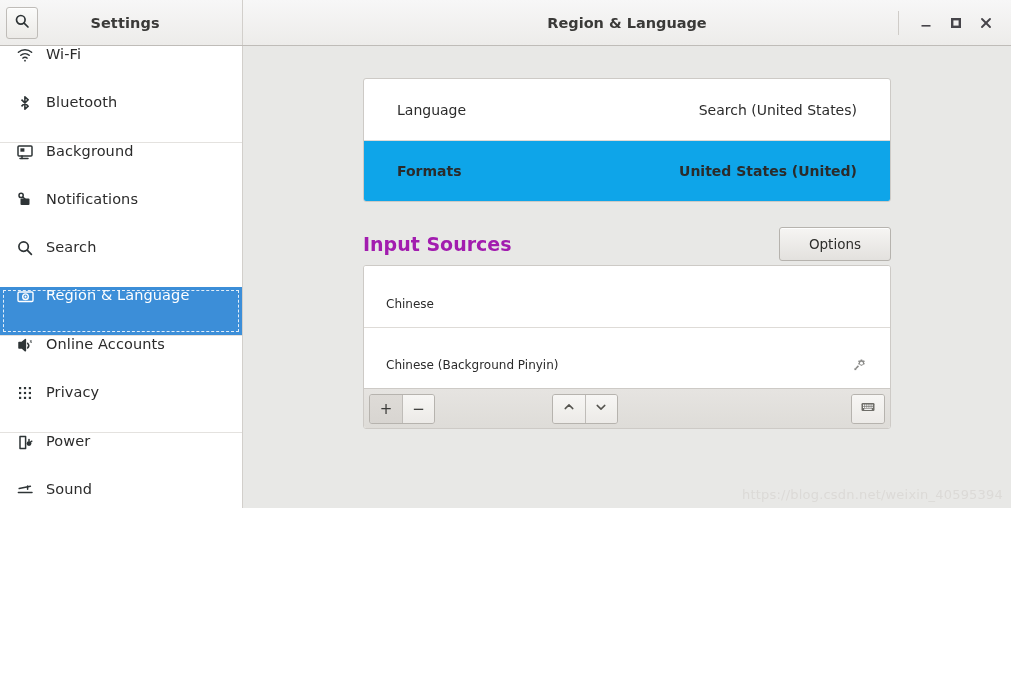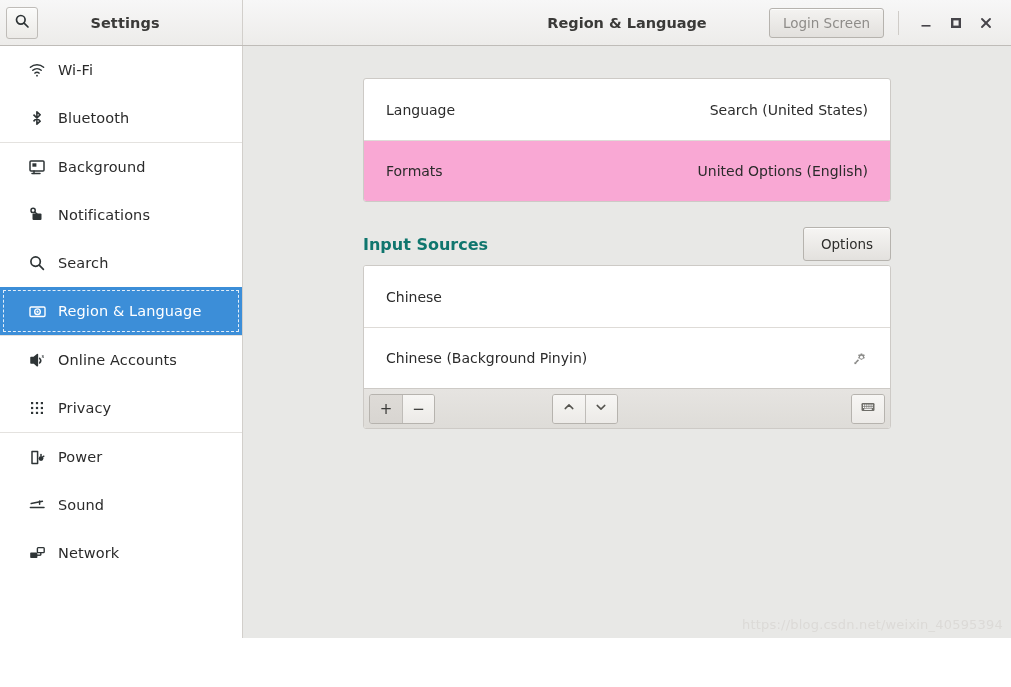--- a/index.html
+++ b/index.html
@@ -2,21 +2,21 @@
 <html><head>
 <meta charset="utf-8">
 <style>
   * { box-sizing: border-box; margin: 0; padding: 0; }
   html, body {
     width: 1011px; height: 687px;
     font-family: "DejaVu Sans", sans-serif;
     background: #ffffff;
     overflow: hidden;
   }
-  .window { position: relative; width: 1011px; height: 638px; display: flex; flex-direction: column; }
+  .window { position: relative; width: 1011px; height: 508px; display: flex; flex-direction: column; }
 
   
   .headerbar {
     height: 46px; flex: 0 0 46px; display: flex; align-items: stretch;
     background: linear-gradient(to bottom, #f7f7f7 0%, #edecea 100%);
     border-bottom: 1px solid #bfbcb8;
   }
   .hb-left {
     width: 243px; flex: 0 0 243px; display: flex; align-items: center;
     border-right: 1px solid #d2cfcb; position: relative;
@@ -62,22 +62,22 @@
 
   
   .body { flex: 1; display: flex; min-height: 0; }
 
   
   .sidebar {
     width: 243px; flex: 0 0 243px; background: #ffffff;
     border-right: 1px solid #d2cfcb; overflow: hidden; position: relative;
   }
   .side-item {
-    height: 48px; display: flex; align-items: center;
-    padding-left: 24px; cursor: pointer; position: relative;
+    height: 48px; display: flex; align-items: flex-start;
+    padding-left: 12px; cursor: pointer; position: relative;
   }
   .side-item .ic {
     width: 26px; flex: 0 0 26px; display: flex; align-items: center; justify-content: center;
     color: #2e3436;
   }
   .side-item .lbl {
     margin-left: 8px; font-size: 14.5px; color: #2b2b2b; letter-spacing: .1px;
   }
   .side-item.selected { background: #3c8ed8; }
   .side-item.selected .lbl { color: #ffffff; }
@@ -92,43 +92,43 @@
   .content {
     flex: 1; background: #e8e8e6; position: relative; overflow: hidden;
   }
   .panel { width: 528px; margin: 0 auto; padding-top: 32px; }
 
   .frame {
     border: 1px solid #cdcac6; border-radius: 3px; overflow: hidden;
     background: #ffffff;
   }
   .row {
-    height: 61px; display: flex; align-items: center; padding: 0 22px;
+    height: 61px; display: flex; align-items: center; padding: 0 33px;
     font-size: 14px; color: #2b2b2b; cursor: pointer;
   }
   .row .k { flex: 0 0 auto; }
   .row .v { margin-left: auto; color: #2b2b2b; }
-  .row.alt { background: #f9a8d4; }
+  .row.alt { background: #0ea5e9; font-weight: bold; }
   .row + .row { border-top: 1px solid #dedbd7; }
 
   .section-head {
     display: flex; align-items: center; height: 42px; margin-top: 21px;
   }
-  .section-title { font-size: 16px; font-weight: bold; color: #0f766e; }
+  .section-title { font-size: 19px; font-weight: bold; color: #a21caf; }
   .options-btn {
-    margin-left: auto; height: 34px; padding: 0 17px;
+    margin-left: auto; height: 34px; padding: 0 29px;
     border: 1px solid #b6b3ae; border-radius: 3px;
     background: linear-gradient(to bottom, #f6f5f3 0%, #e3e1de 100%);
     font-size: 13.5px; color: #2e2e2c; display: flex; align-items: center;
     cursor: pointer; box-shadow: 0 1px 0 rgba(255,255,255,0.8) inset;
   }
 
   .srow {
-    height: 61px; display: flex; align-items: center; padding: 1px 22px;
-    font-size: 14px; color: #2b2b2b; background: #ffffff; cursor: pointer;
+    height: 61px; display: flex; align-items: flex-end; padding: 16px 22px;
+    font-size: 12px; color: #2b2b2b; background: #ffffff; cursor: pointer;
   }
   .srow + .srow { border-top: 1px solid #dedbd7; }
   .srow .gear { margin-left: auto; display: flex; align-items: center; color: #8a8a88; }
 
   .toolbar {
     height: 40px; display: flex; align-items: center;
     border-top: 1px solid #cdcac6;
     background: linear-gradient(to bottom, #e6e4e1 0%, #dedcd8 100%);
     padding: 0 5px;
   }
@@ -162,21 +162,20 @@
             <circle cx="6.8" cy="6.8" r="4.3"></circle>
               <line x1="10.1" y1="10.1" x2="14" y2="14" stroke-linecap="round"></line>
           </svg>
         </span>
       </div>
       <div class="hb-title-left">Settings</div>
     </div>
     <div class="hb-right">
       <div class="hb-title-main">Region &amp; Language</div>
       <div class="hb-actions">
-        <div class="login-btn">Login Screen</div>
         <div class="hb-sep"></div>
         <div class="wbtn">
           <span>
             <svg width="14" height="14" viewBox="0 0 14 14">
                 <rect x="2.5" y="9" width="9" height="1.6" fill="#46454a"></rect>
               </svg>
           </span>
         </div>
         <div class="wbtn">
           <span>
@@ -339,21 +338,21 @@
     <div class="content">
       <div class="panel">
 
         <div class="frame">
           <div class="row">
             <span class="k">Language</span>
             <span class="v">Search (United States)</span>
           </div>
           <div class="row alt">
             <span class="k">Formats</span>
-            <span class="v">United Options (English)</span>
+            <span class="v">United States (United)</span>
           </div>
         </div>
 
         <div class="section-head">
           <span class="section-title">Input Sources</span>
           <div class="options-btn">Options</div>
         </div>
 
         <div class="frame">
           <div class="srow">

